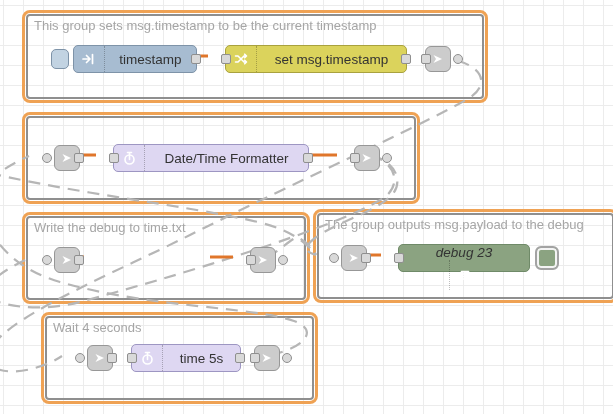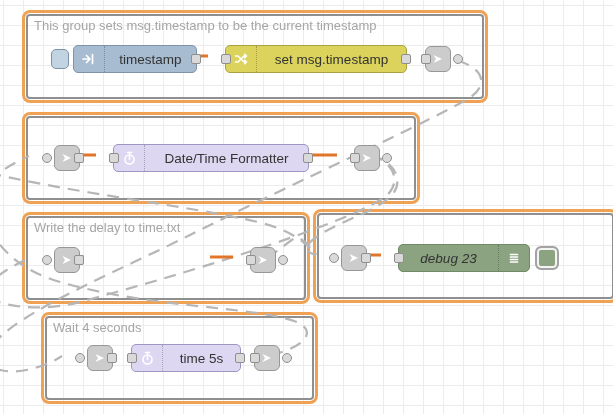--- a/index.html
+++ b/index.html
@@ -109,48 +109,49 @@
       <span class="sport p-l"></span>
       <svg class="nicon" width="16" height="16" viewBox="0 0 16 16">
           <path d="M3.5 4L12 8l-8.5 4 2.5-4z" fill="#fff"></path>
         </svg>
       <span class="cport c-r"></span>
     </div>
   </div>
 
   <div class="group" style="left:8px;top:212px;width:282px;height:86px;">
     <div class="group-inner"></div>
-    <div class="group-title">Write the delay to time.txt</div>
+    <div class="group-title">Write the debug to time.txt</div>
     <div class="linknode" style="left:29px;top:32px;">
       <span class="cport c-l"></span>
       <svg class="nicon" width="16" height="16" viewBox="0 0 16 16">
           <path d="M3.5 4L12 8l-8.5 4 2.5-4z" fill="#fff"></path>
         </svg>
       <span class="sport p-r"></span>
     </div>
     <div class="linknode" style="left:225px;top:32px;">
       <span class="sport p-l"></span>
       <svg class="nicon" width="16" height="16" viewBox="0 0 16 16">
           <path d="M3.5 4L12 8l-8.5 4 2.5-4z" fill="#fff"></path>
         </svg>
       <span class="cport c-r"></span>
     </div>
   </div>
 
   <div class="group" style="left:299px;top:209px;width:299px;height:88px;">
     <div class="group-inner"></div>
+    <div class="group-title">The group outputs msg.payload to the debug</div>
     <div class="linknode" style="left:25px;top:33px;">
       <span class="cport c-l"></span>
       <svg class="nicon" width="16" height="16" viewBox="0 0 16 16">
           <path d="M3.5 4L12 8l-8.5 4 2.5-4z" fill="#fff"></path>
         </svg>
       <span class="sport p-r"></span>
     </div>
     <div class="debug-btn" style="left:219px;top:34px;"></div>
-    <div class="node n-debug" style="left:82px;top:32px;width:132px;">
+    <div class="node n-debug" style="left:82px;top:32px;width:132px;flex-direction:column;">
       <span class="sport p-l"></span>
       <span class="label">debug 23</span>
       <span class="icon-area icon-right">
         <svg class="nicon" width="16" height="16" viewBox="0 0 16 16" fill="none" stroke="#fff" stroke-width="1.7" stroke-linecap="round">
             <path d="M4.5 4.5h7M4.5 7h7M4.5 9.5h7M4.5 12h7"></path>
           </svg>
       </span>
     </div>
   </div>
 

